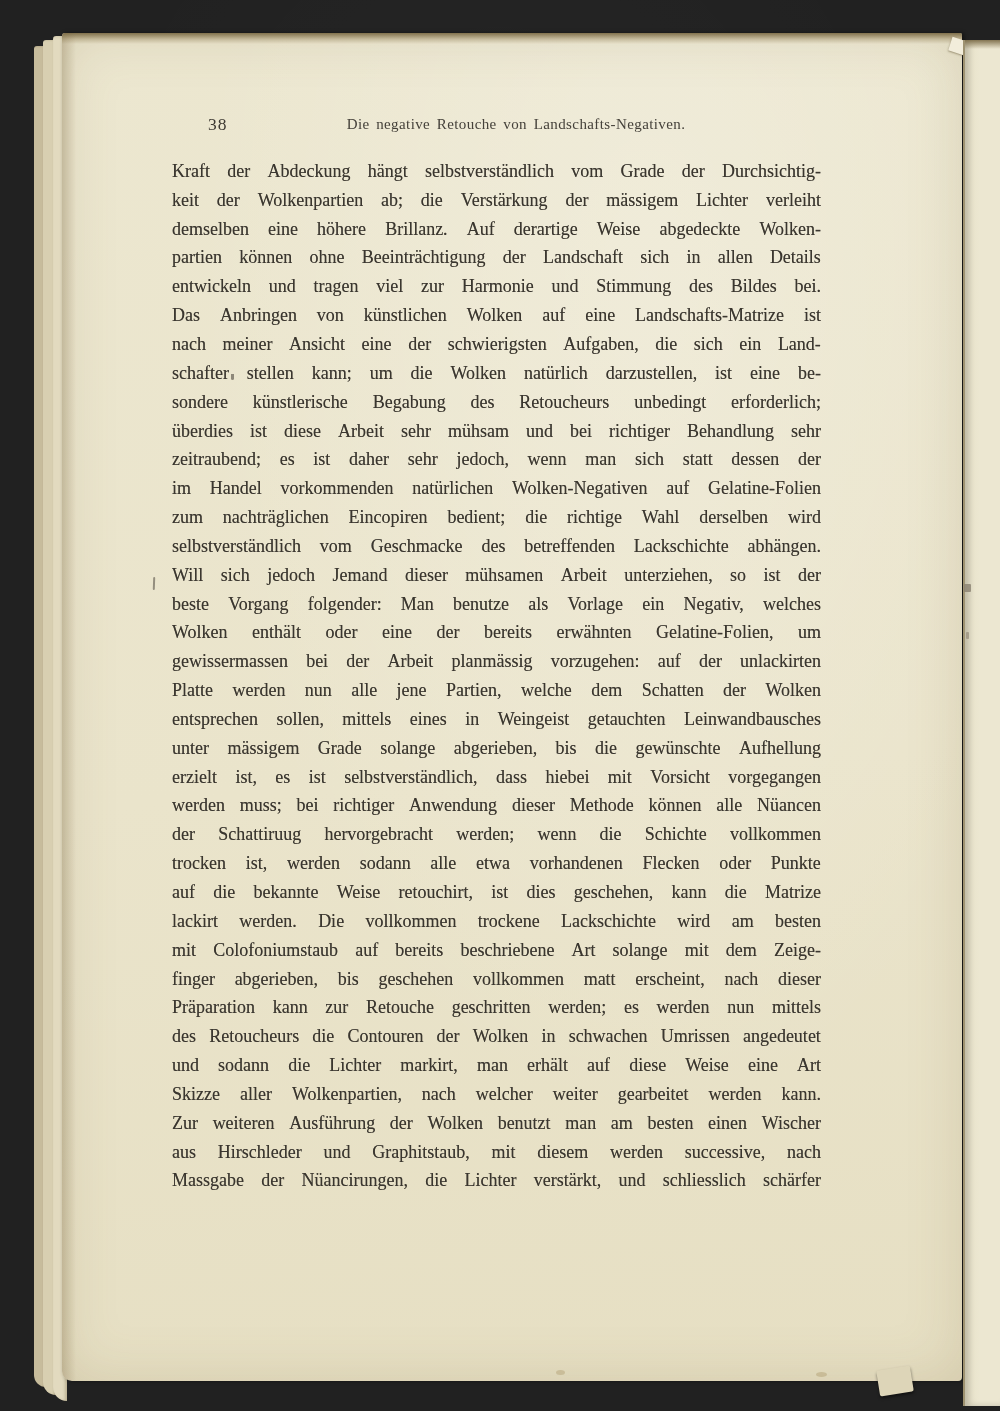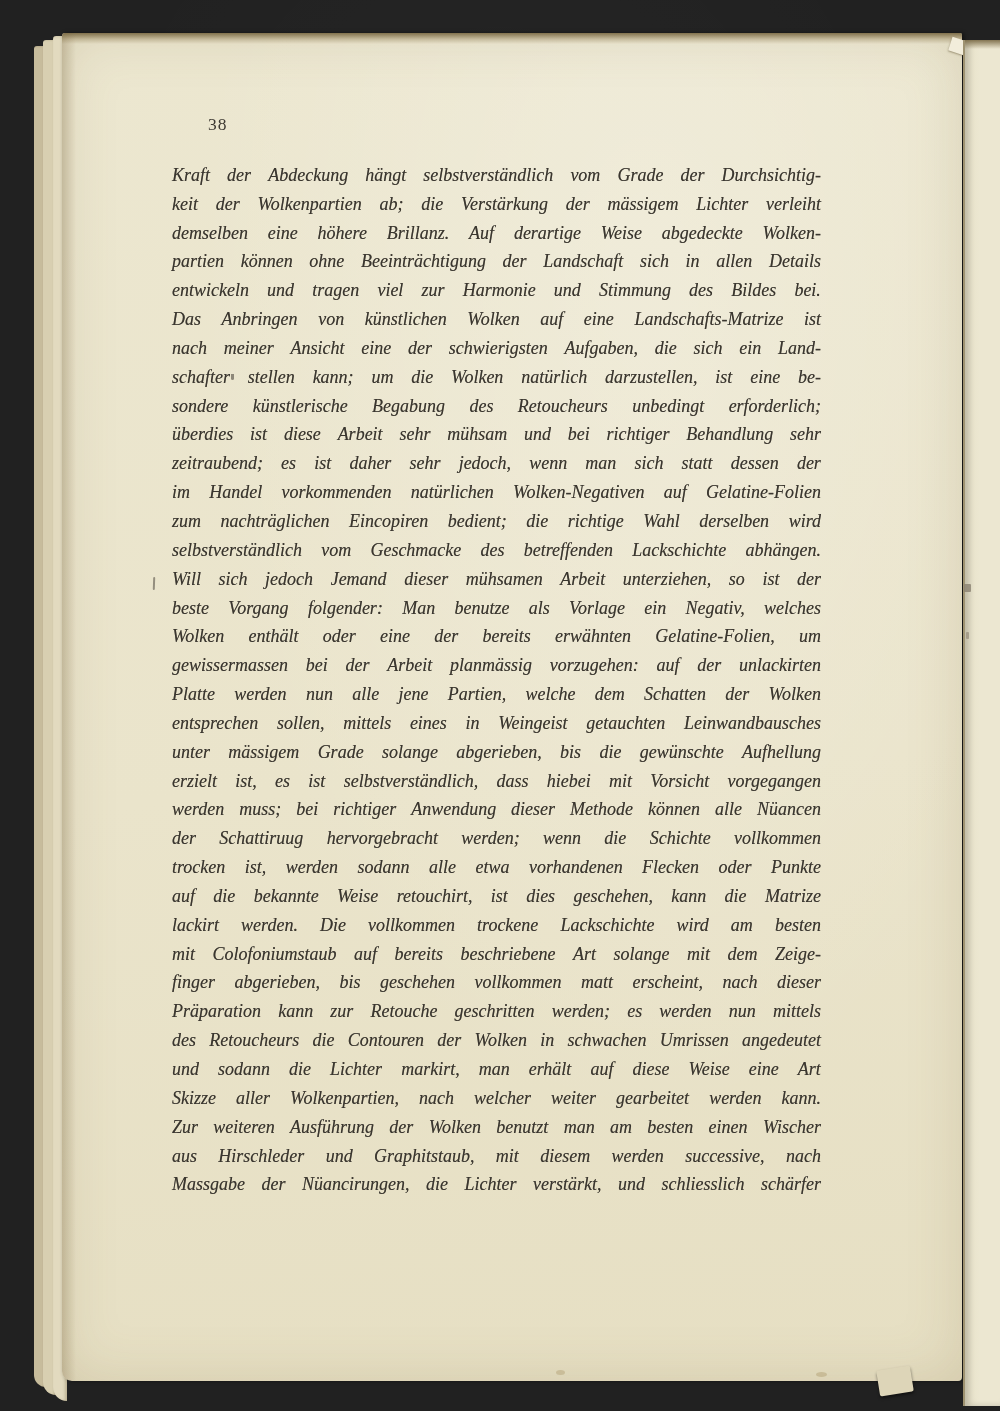--- a/index.html
+++ b/index.html
@@ -66,24 +66,23 @@
   .running-header{
     position:absolute;left:60px;right:20px;top:4px;text-align:center;
     font-size:15px;color:#45413a;letter-spacing:.4px;word-spacing:2.5px;
   }
   
   .text-block{
     position:absolute;left:172px;top:157px;width:649px;
     color:#3a362f;font-size:18px;
   }
   .textline{
-    display:flex;justify-content:space-between;align-items:flex-end;
+    display:flex;justify-content:space-between;align-items:center;
     height:28.85px;white-space:nowrap;
     text-shadow:0 0 .5px rgba(58,54,47,.55);
-    font-style:italic;
   }
   .textline span{display:inline-block;}
   
   .speck{position:absolute;border-radius:1px;}
   .speck-a{left:153px;top:577px;width:2px;height:13px;background:#6f6a5c;opacity:.7;transform:rotate(2deg);}
   .speck-b{left:231px;top:374px;width:3px;height:6px;background:#5c564b;opacity:.65;border-radius:0 0 2px 2px;}
   .speck-c{left:964px;top:584px;width:7px;height:8px;background:#8a8170;opacity:.8;}
   .speck-d{left:966px;top:632px;width:3px;height:7px;background:#958c7a;opacity:.7;}
   .speck-e{left:556px;top:1370px;width:9px;height:5px;background:#b8a87e;opacity:.55;border-radius:50%;}
   .speck-f{left:816px;top:1372px;width:11px;height:5px;background:#b3a276;opacity:.5;border-radius:50%;}
@@ -104,20 +103,21 @@
   </div>
 
   <div class="next-page">
     <div class="next-page-dirt"></div>
   </div>
 
   <div class="bottom-notch"></div>
 
   <div class="header-row">
     <div class="page-number">38</div>
+    <div class="running-header">Die negative Retouche von Landschafts-Negativen.</div>
   </div>
 
   <div class="text-block">
       <div class="textline">
         <span>Kraft</span>
         <span>der</span>
         <span>Abdeckung</span>
         <span>hängt</span>
         <span>selbstverständlich</span>
         <span>vom</span>

